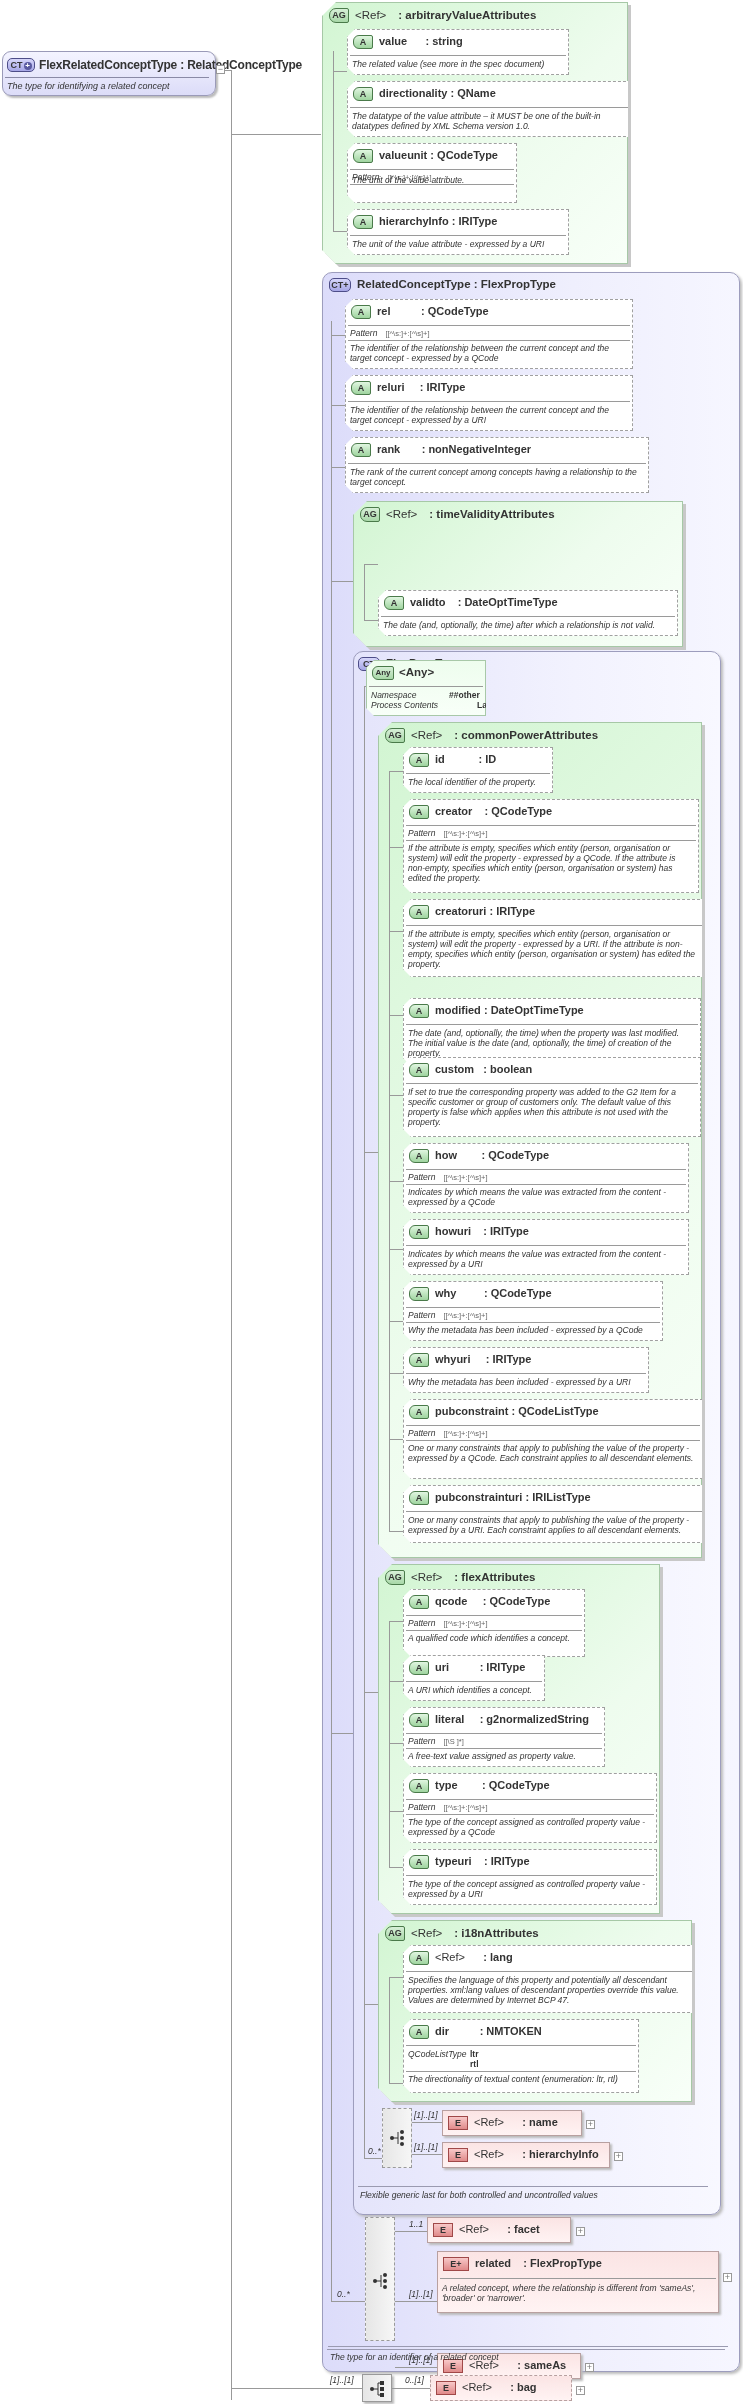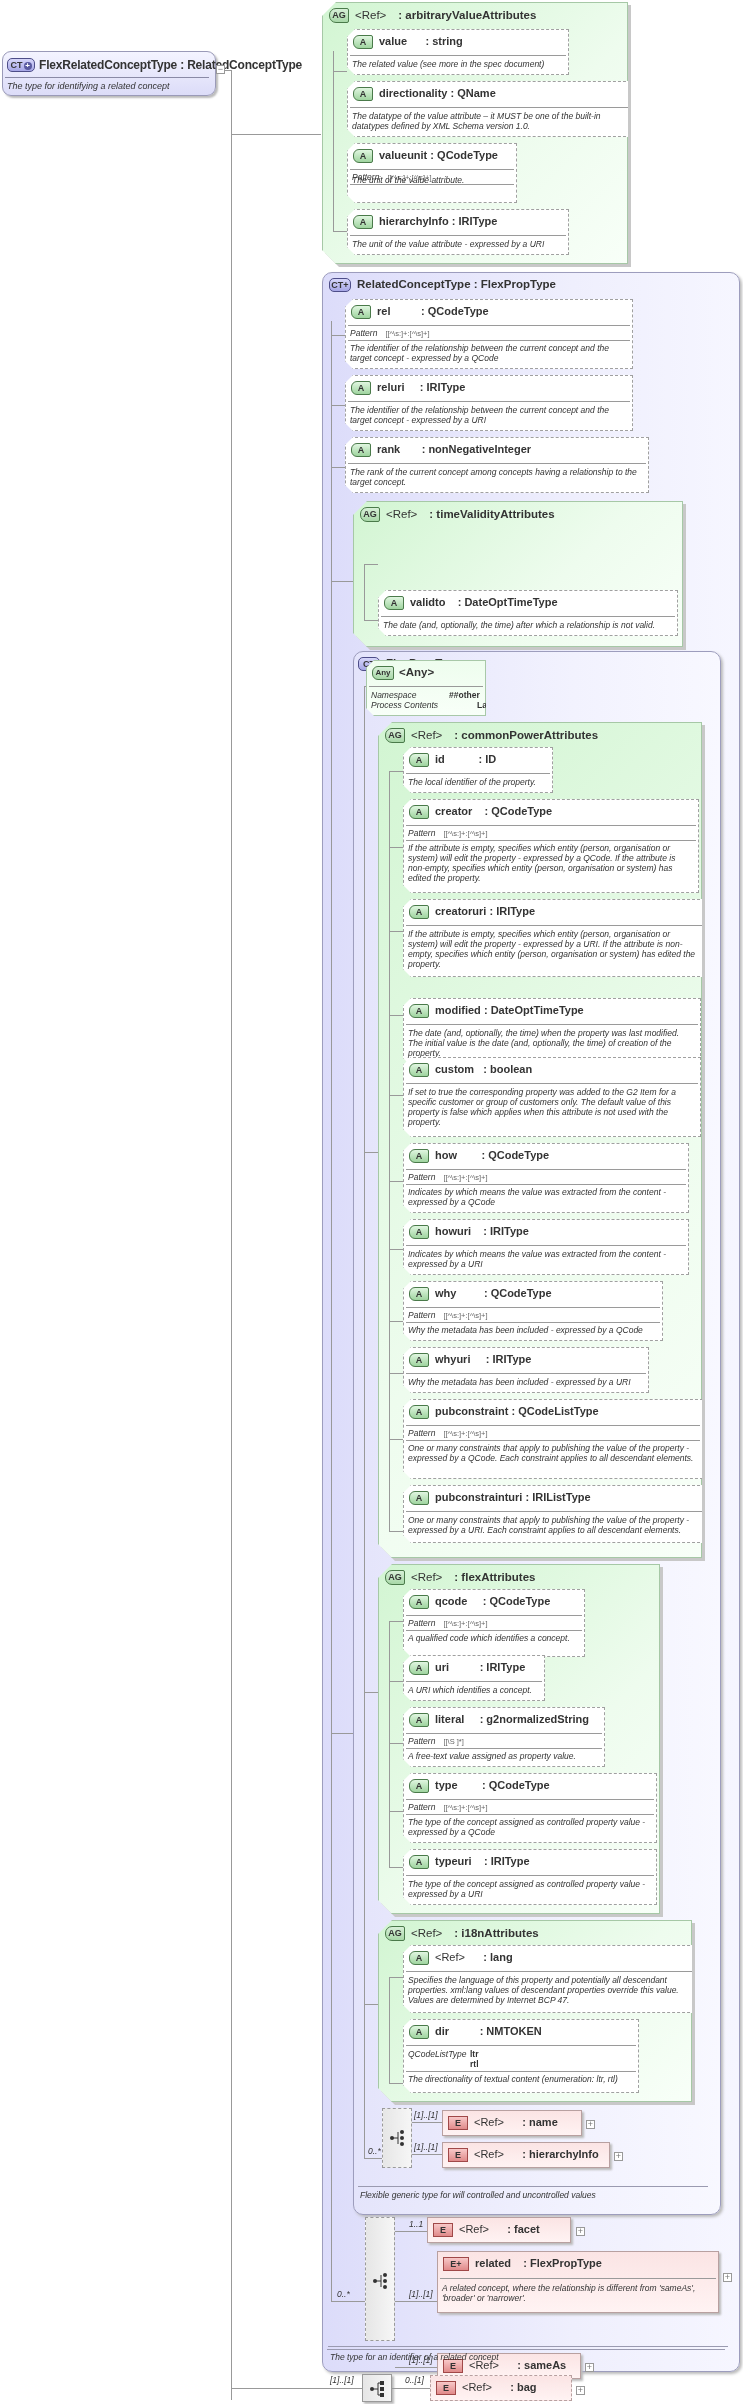--- a/index.html
+++ b/index.html
@@ -441,21 +441,21 @@
       <div class="head"><span class="badge-e">E</span><span class="ref">&lt;Ref&gt;</span>      <span>: name</span></div>
     </div>
     <div class="collapse-box" style="left:232px;top:1468px;">+</div>
 
     <div class="el" style="left:88px;top:1490px;width:168px;height:26px;">
       <div class="head"><span class="badge-e">E</span><span class="ref">&lt;Ref&gt;</span>      <span>: hierarchyInfo</span></div>
     </div>
     <div class="collapse-box" style="left:260px;top:1500px;">+</div>
 
     <div class="ct-sep" style="left:4px;right:12px;top:1534px;"></div>
-    <div class="ct-desc" style="left:6px;top:1538px;">Flexible generic type for will controlled and uncontrolled values</div>
+    <div class="ct-desc" style="left:6px;top:1538px;">Flexible generic last for both controlled and uncontrolled values</div>
   </div>
 
   <div class="ln hl" style="left:8px;top:2028px;width:34px;"></div>
   <div class="card" style="left:14px;top:2016px;">0..*</div>
   <div class="comp" style="left:42px;top:1944px;width:30px;height:124px;">
     <svg class="glyph" style="left:6px;top:54px;" width="18" height="18" viewBox="0 0 18 18">
       <circle cx="3" cy="9" r="2" fill="#333"></circle>
         <line x1="3" y1="9" x2="9" y2="9" stroke="#333"></line>
       <line x1="9" y1="3" x2="9" y2="15" stroke="#333"></line>
       <circle cx="13" cy="3" r="2" fill="#333"></circle>

